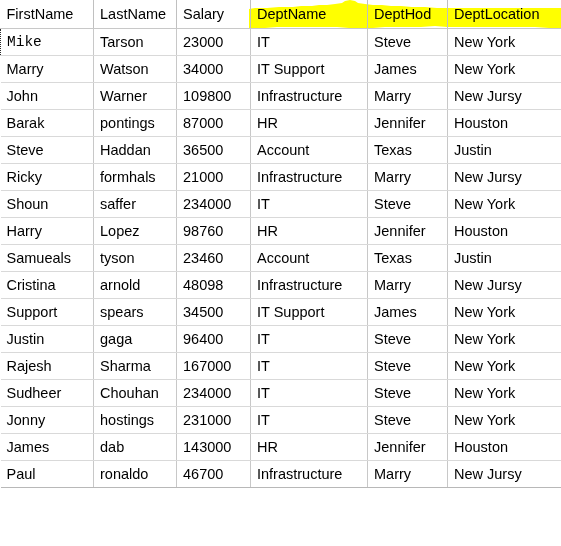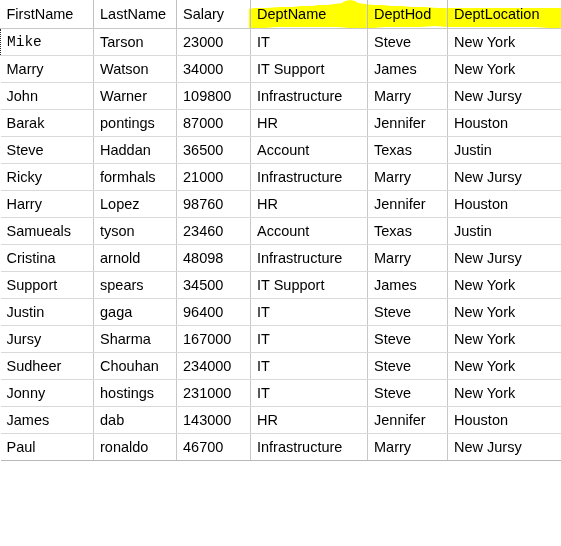--- a/index.html
+++ b/index.html
@@ -170,20 +170,28 @@
         </tr>
         <tr>
           <td>Ricky</td>
           <td>formhals</td>
           <td>21000</td>
           <td>Infrastructure</td>
           <td>Marry</td>
           <td>New Jursy</td>
         </tr>
         <tr>
+          <td>Shoun</td>
+          <td>saffer</td>
+          <td>234000</td>
+          <td>IT</td>
+          <td>Steve</td>
+          <td>New York</td>
+        </tr>
+        <tr>
           <td>Harry</td>
           <td>Lopez</td>
           <td>98760</td>
           <td>HR</td>
           <td>Jennifer</td>
           <td>Houston</td>
         </tr>
         <tr>
           <td>Samueals</td>
           <td>tyson</td>
@@ -210,21 +218,21 @@
         </tr>
         <tr>
           <td>Justin</td>
           <td>gaga</td>
           <td>96400</td>
           <td>IT</td>
           <td>Steve</td>
           <td>New York</td>
         </tr>
         <tr>
-          <td>Jursy</td>
+          <td>Rajesh</td>
           <td>Sharma</td>
           <td>167000</td>
           <td>IT</td>
           <td>Steve</td>
           <td>New York</td>
         </tr>
         <tr>
           <td>Sudheer</td>
           <td>Chouhan</td>
           <td>234000</td>

